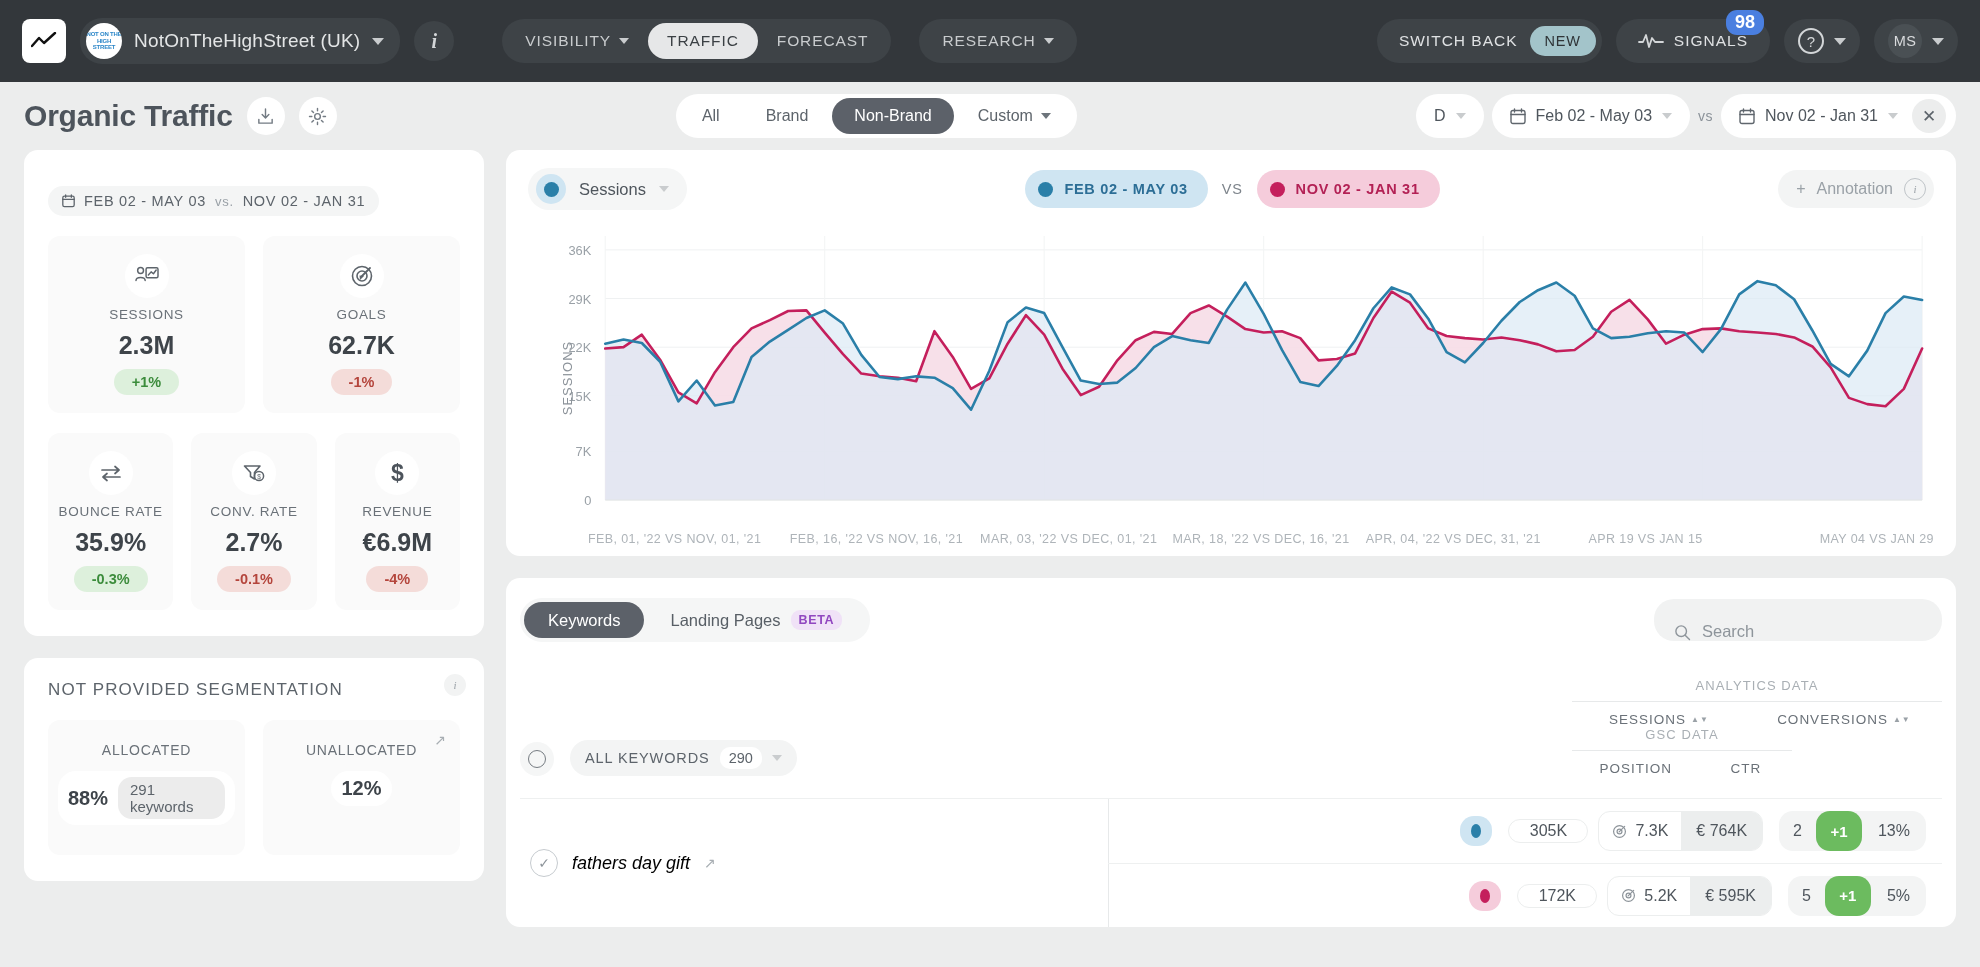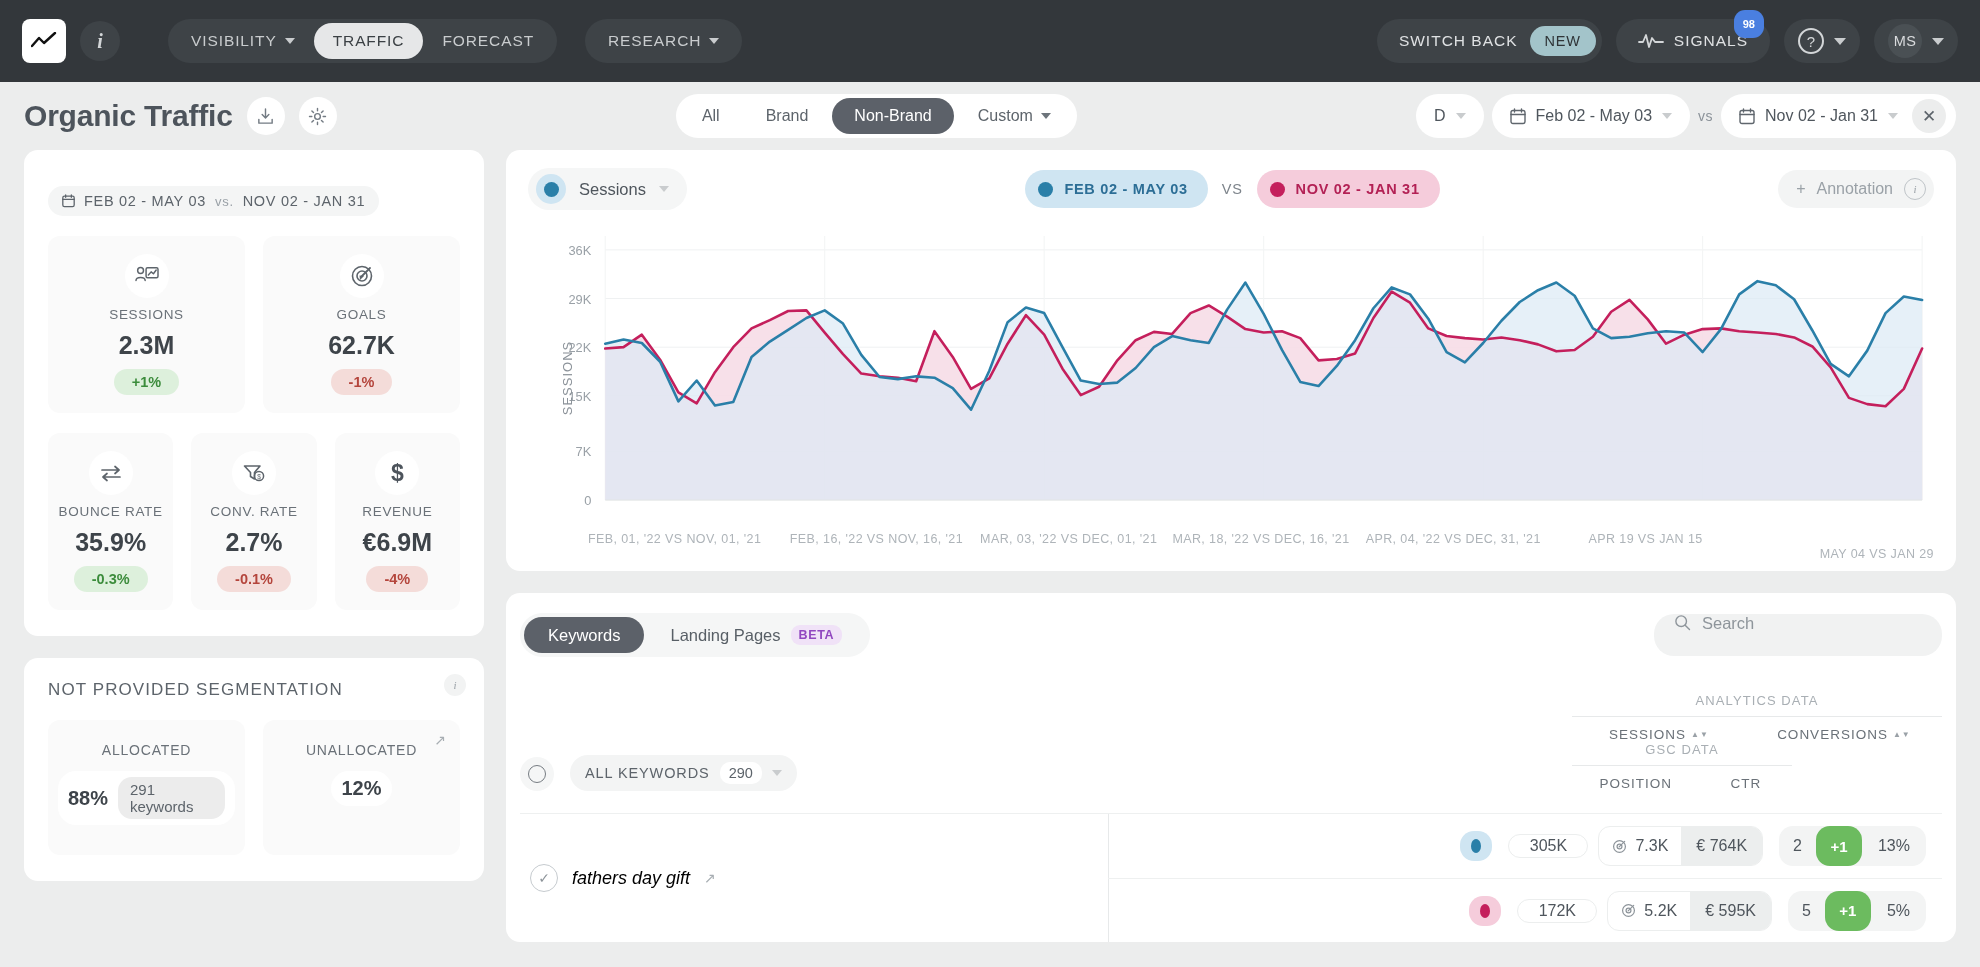--- a/index.html
+++ b/index.html
@@ -59,21 +59,21 @@
   .switch-pill .label { color: #dfe1e3; font-size: 15.5px; letter-spacing: 1px; }
   .new-badge { background: #a3c4ca; color: #2f3437; font-size: 14.5px; letter-spacing: .8px;
                border-radius: 16px; padding: 7px 15px; font-weight: 500; }
   .signals-pill {
     position: relative; display: flex; align-items: center; gap: 10px;
     background: #3e4347; border-radius: 22px; height: 44px; padding: 0 22px; flex: none;
   }
   .signals-pill .label { color: #dfe1e3; font-size: 15.5px; letter-spacing: 1px; }
   .badge-98 {
     position: absolute; top: -9px; right: 6px; background: #4a7fe0; color: #fff;
-    font-size: 11px; font-weight: bold; border-radius: 11px; padding: 8px 9px;
+    font-size: 18px; font-weight: bold; border-radius: 11px; padding: 2px 9px;
   }
   .help-pill, .user-pill {
     display: flex; align-items: center; gap: 10px; background: #3e4347;
     border-radius: 22px; height: 44px; padding: 0 14px; flex: none;
   }
   .qmark { width: 26px; height: 26px; border-radius: 50%; border: 2px solid #d3d6d8;
            color: #d3d6d8; font-size: 15px; display: flex; align-items: center; justify-content: center; }
   .avatar-ms { width: 34px; height: 34px; border-radius: 50%; background: #4a5054; color: #d9dbdd;
                font-size: 14.5px; letter-spacing: .5px; display: flex; align-items: center; justify-content: center; }
 
@@ -196,21 +196,21 @@
   .table-card { padding: 20px 14px 0; }
   .tabs-row { display: flex; align-items: center; }
   .tabgroup { display: flex; align-items: center; background: #f5f6f6; border-radius: 22px;
               padding: 4px; gap: 2px; }
   .tab { padding: 0 24px; height: 36px; display: flex; align-items: center; gap: 10px;
          font-size: 16.5px; color: #585f66; border-radius: 18px; white-space: nowrap; }
   .tab.active { background: #5c6169; color: #fff; }
   .beta { background: #f0e2f7; color: #9147c0; font-size: 12.5px; font-weight: bold;
           letter-spacing: .6px; border-radius: 9px; padding: 3px 8px; }
   .search-box { margin-left: auto; background: #f1f2f2; border-radius: 20px; height: 42px;
-                width: 288px; display: flex; align-items: flex-start; gap: 11px; padding: 0 20px;
+                width: 288px; display: flex; align-items: flex-end; gap: 11px; padding: 0 20px;
                 color: #8e959b; font-size: 16.5px; }
 
   .filter-row { display: flex; align-items: flex-end; margin-top: 36px; }
   .radio-circle { width: 34px; height: 34px; border-radius: 50%; background: #f5f6f6;
                   display: flex; align-items: center; justify-content: center; flex: none; }
   .radio-inner { width: 18px; height: 18px; border-radius: 50%; border: 1.6px solid #767c82; }
   .allkw-pill { display: flex; align-items: center; gap: 10px; background: #f3f4f4;
                 border-radius: 18px; height: 36px; padding: 0 15px; margin-left: 16px; }
   .allkw-label { font-size: 14.5px; letter-spacing: .9px; color: #5d646b; }
   .allkw-count { background: #fff; border-radius: 10px; padding: 3px 9px; font-size: 14.5px; color: #5d646b; }
@@ -256,20 +256,27 @@
 </head>
 <body>
 
 <div class="topbar">
   <div class="logo-tile">
     <svg width="26" height="18" viewBox="0 0 26 18">
       <polyline points="1,14 8,6 13,11 24,1" fill="none" stroke="#111" stroke-width="2.4" stroke-linecap="round" stroke-linejoin="round"></polyline>
     </svg>
   </div>
 
+  <div class="acct-pill">
+    <div class="acct-logo">
+      <span>NOT ON THE HIGH STREET</span>
+    </div>
+    <span class="acct-name">NotOnTheHighStreet (UK)</span>
+    <span class="caret"></span>
+  </div>
 
   <div class="circle-btn">
     <span style="font-style:italic;font-weight:bold;font-family:'Liberation Serif',serif">i</span>
   </div>
 
   <div class="navgroup">
     <div class="navitem">
       <span>VISIBILITY</span>
       <span class="caret sm"></span>
     </div>
@@ -543,21 +550,21 @@
           </svg>
       </div>
 
       <div class="chart-xaxis" id="chart-xaxis">
           <div class="xlab" style="flex: 1 1 0px; text-align: left;">FEB, 01, '22 VS NOV, 01, '21</div>
           <div class="xlab" style="flex: 1 1 0px; text-align: center;">FEB, 16, '22 VS NOV, 16, '21</div>
           <div class="xlab" style="flex: 1 1 0px; text-align: center;">MAR, 03, '22 VS DEC, 01, '21</div>
           <div class="xlab" style="flex: 1 1 0px; text-align: center;">MAR, 18, '22 VS DEC, 16, '21</div>
           <div class="xlab" style="flex: 1 1 0px; text-align: center;">APR, 04, '22 VS DEC, 31, '21</div>
           <div class="xlab" style="flex: 1 1 0px; text-align: center;">APR 19 VS JAN 15</div>
-          <div class="xlab" style="flex: 1 1 0px; text-align: right; margin-top: 15px;">MAY 04 VS JAN 29</div>
+          <div class="xlab" style="flex: 1 1 0px; text-align: right;">MAY 04 VS JAN 29</div>
         </div>
     </div>
 
     <div class="card table-card">
       <div class="tabs-row">
         <div class="tabgroup">
           <div class="tab active">
             <span>Keywords</span>
           </div>
           <div class="tab">

